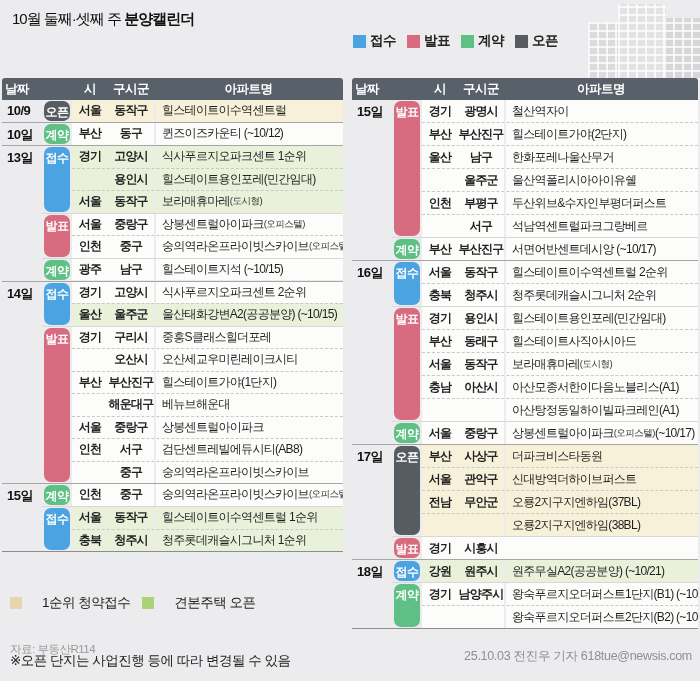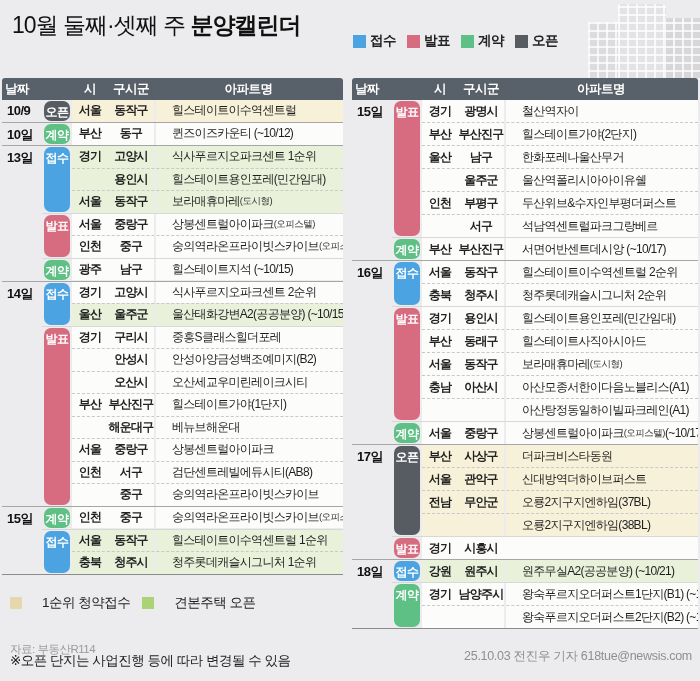--- a/index.html
+++ b/index.html
@@ -2,21 +2,21 @@
 <html><head>
 <meta charset="utf-8">
 <style>
   html,body{margin:0;padding:0;}
   body{
     width:700px;height:681px;position:relative;overflow:hidden;
     background:#ECECEE;
     font-family:"Liberation Sans","DejaVu Sans",sans-serif;
     color:#1a1a1a;
   }
-  .title{position:absolute;left:12px;top:10px;font-size:23px;letter-spacing:-1px;color:#111;white-space:nowrap;}
+  .title{position:absolute;left:12px;top:10px;font-size:15px;letter-spacing:-1px;color:#111;white-space:nowrap;}
   .title .t-normal{font-weight:500;}
   .title .t-bold{font-weight:800;}
 
   .legend-top{position:absolute;left:353px;top:32px;display:flex;gap:11px;align-items:center;z-index:3;}
   .legend-top .li{display:flex;align-items:center;gap:4px;}
   .legend-top .sw{width:13px;height:13px;display:inline-block;}
   .legend-top .lb{font-size:13.5px;font-weight:700;color:#222;letter-spacing:-0.5px;}
 
   
   .building{position:absolute;right:0;top:0;width:112px;height:80px;z-index:0;}
@@ -53,21 +53,21 @@
   .rows .row + .row{border-top:1px dashed #C9C9C9;}
   .row{display:flex;align-items:stretch;background:#FCFCFB;}
   .cal-left .row{height:21.5px;}
   .cal-right .row{height:22px;}
   .row.hl-g{background:#E9F1DA;}
   .row.hl-b{background:#F8F1D9;}
   .si{width:36px;flex:none;display:flex;align-items:center;justify-content:center;
       font-size:12px;font-weight:700;letter-spacing:-0.8px;color:#222;}
   .gu{width:46px;flex:none;display:flex;align-items:center;justify-content:center;
       font-size:12px;font-weight:700;letter-spacing:-0.8px;color:#222;}
-  .nm{flex:1;min-width:0;overflow:hidden;display:flex;align-items:center;padding-left:16px;
+  .nm{flex:1;min-width:0;overflow:hidden;display:flex;align-items:center;padding-left:6px;
       border-left:2px solid #ECECEE;font-size:12px;letter-spacing:-0.7px;color:#1f1f1f;white-space:nowrap;}
   .nm .sm{font-size:9.5px;letter-spacing:-0.5px;color:#333;}
 
   
   .legend-bottom{position:absolute;left:10px;top:594px;display:flex;gap:12px;align-items:center;z-index:2;}
   .legend-bottom .sw{width:12px;height:12px;display:inline-block;margin-right:4px;vertical-align:-1px;}
   .legend-bottom .li{display:flex;align-items:center;font-size:13.5px;font-weight:500;color:#222;letter-spacing:-0.5px;gap:16px;}
   .note{position:absolute;left:10px;top:652px;font-size:13.5px;color:#222;letter-spacing:-0.5px;}
   .source{position:absolute;left:10px;top:642px;font-size:11.5px;color:#9A9A9A;letter-spacing:-0.5px;}
   .credit{position:absolute;right:8px;top:648px;font-size:12.5px;color:#8F8F8F;letter-spacing:-0.3px;}
@@ -239,27 +239,20 @@
           <div class="rows">
             <div class="row">
               <span class="si">경기</span>
               <span class="gu">구리시</span>
               <span class="nm">
                 <span>중흥S클래스힐더포레</span>
               </span>
             </div>
             <div class="row">
               <span class="si"></span>
-              <span class="gu">안성시</span>
-              <span class="nm">
-                <span>안성아양금성백조예미지(B2)</span>
-              </span>
-            </div>
-            <div class="row">
-              <span class="si"></span>
               <span class="gu">오산시</span>
               <span class="nm">
                 <span>오산세교우미린레이크시티</span>
               </span>
             </div>
             <div class="row">
               <span class="si">부산</span>
               <span class="gu">부산진구</span>
               <span class="nm">
                 <span>힐스테이트가야(1단지)</span>

